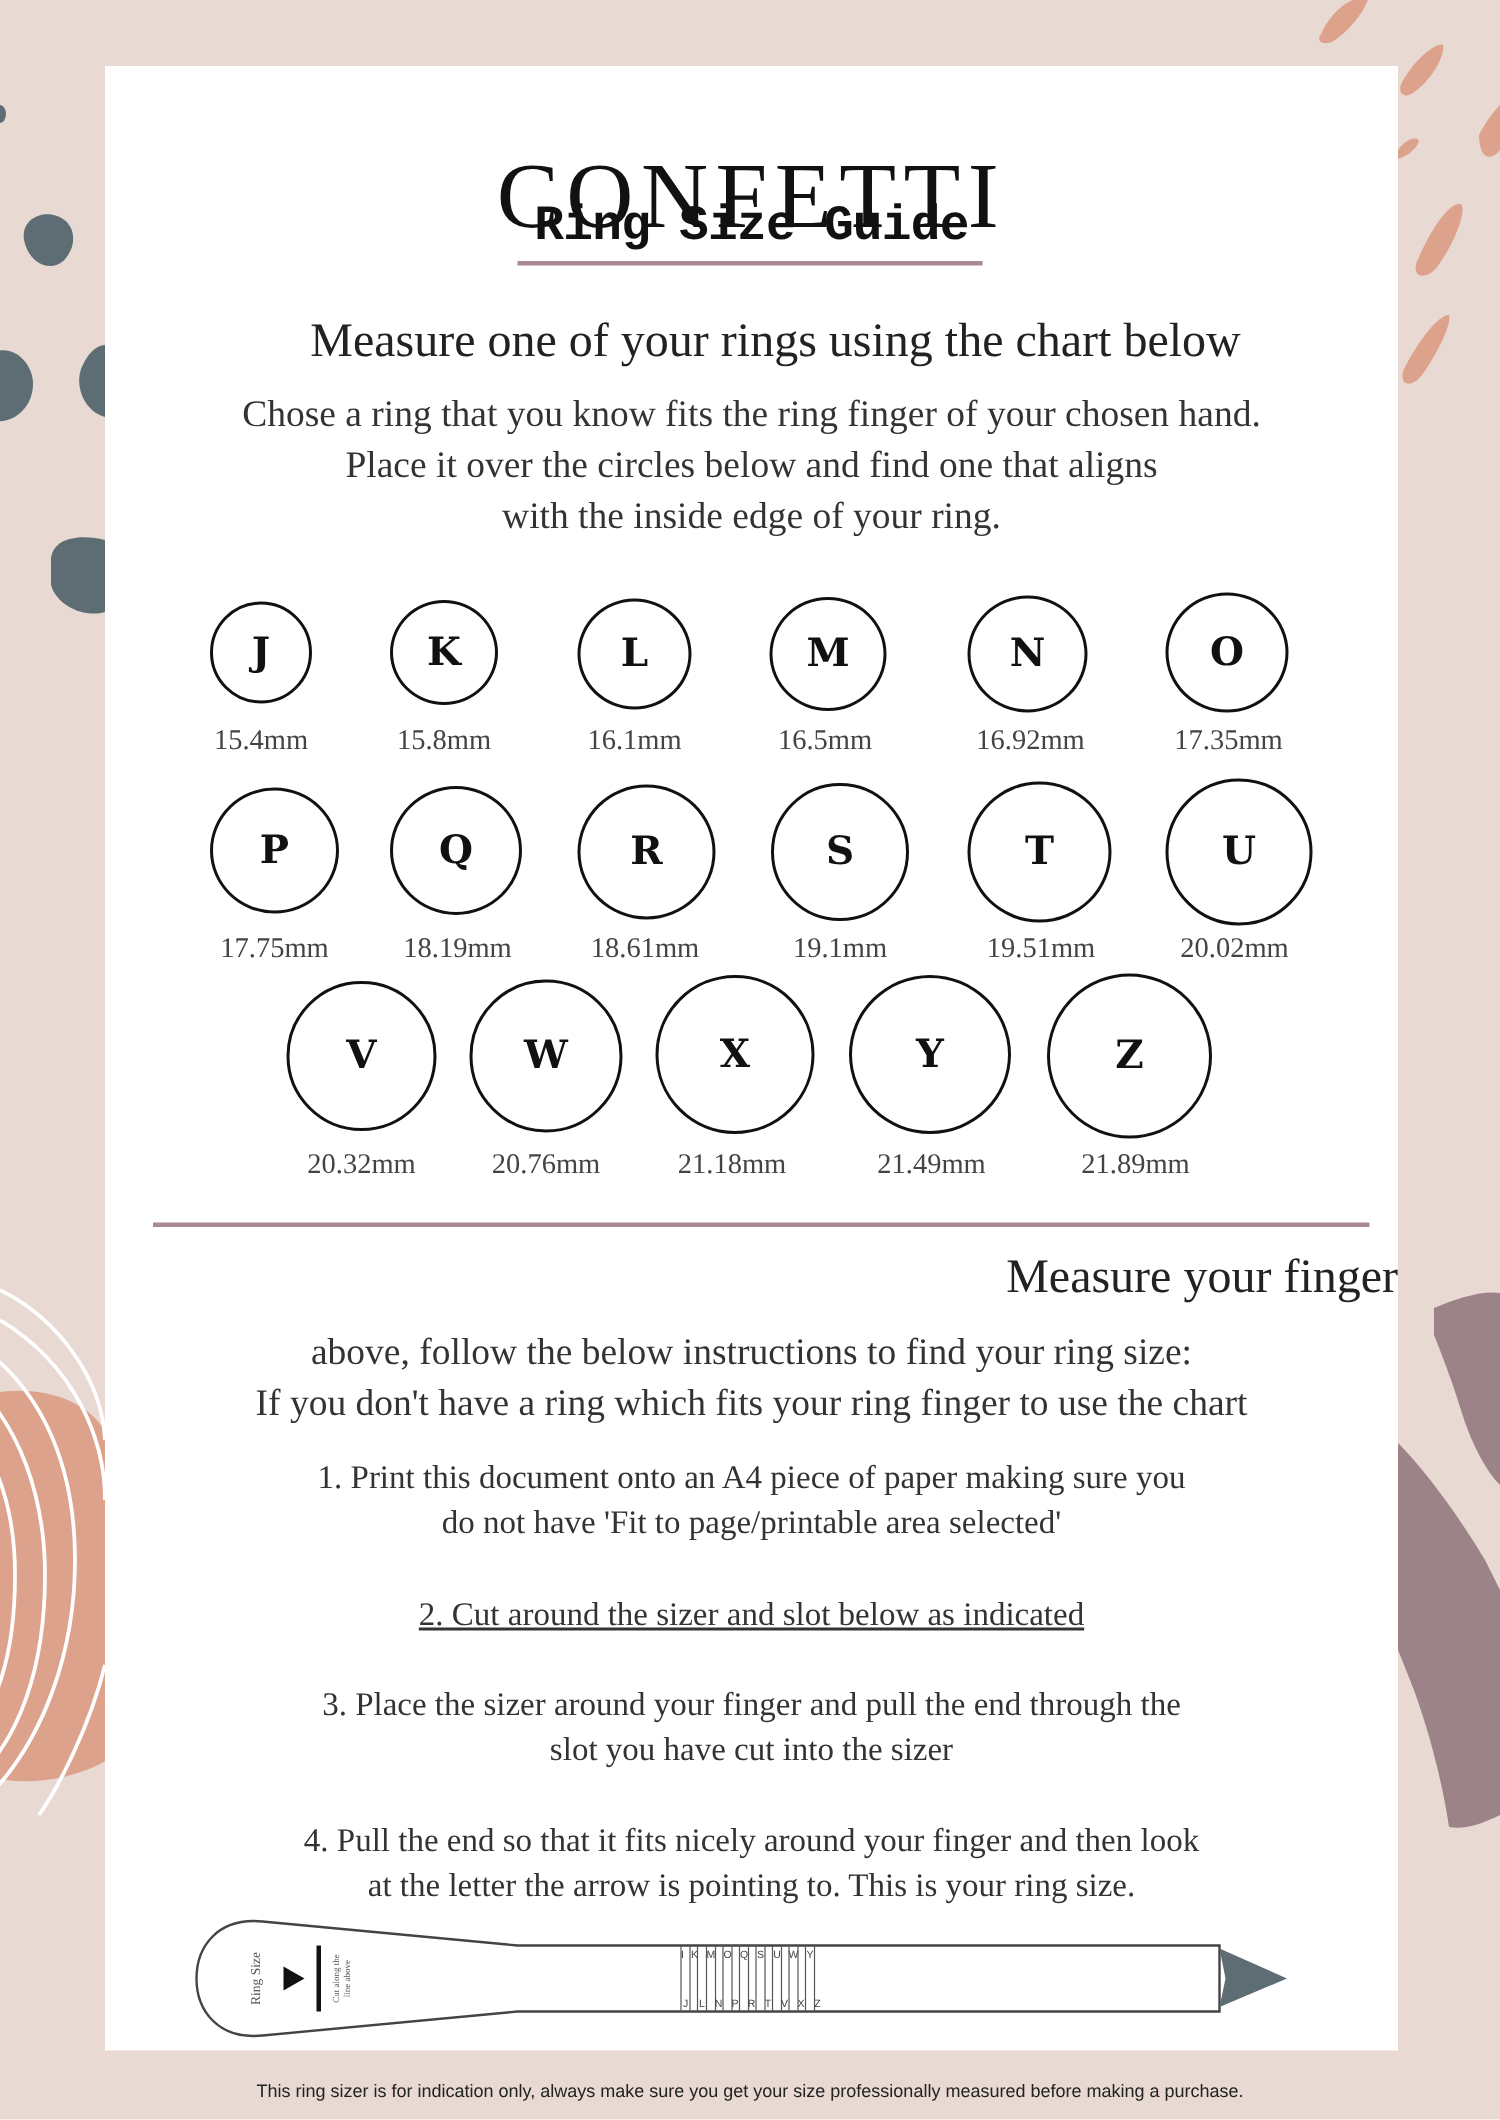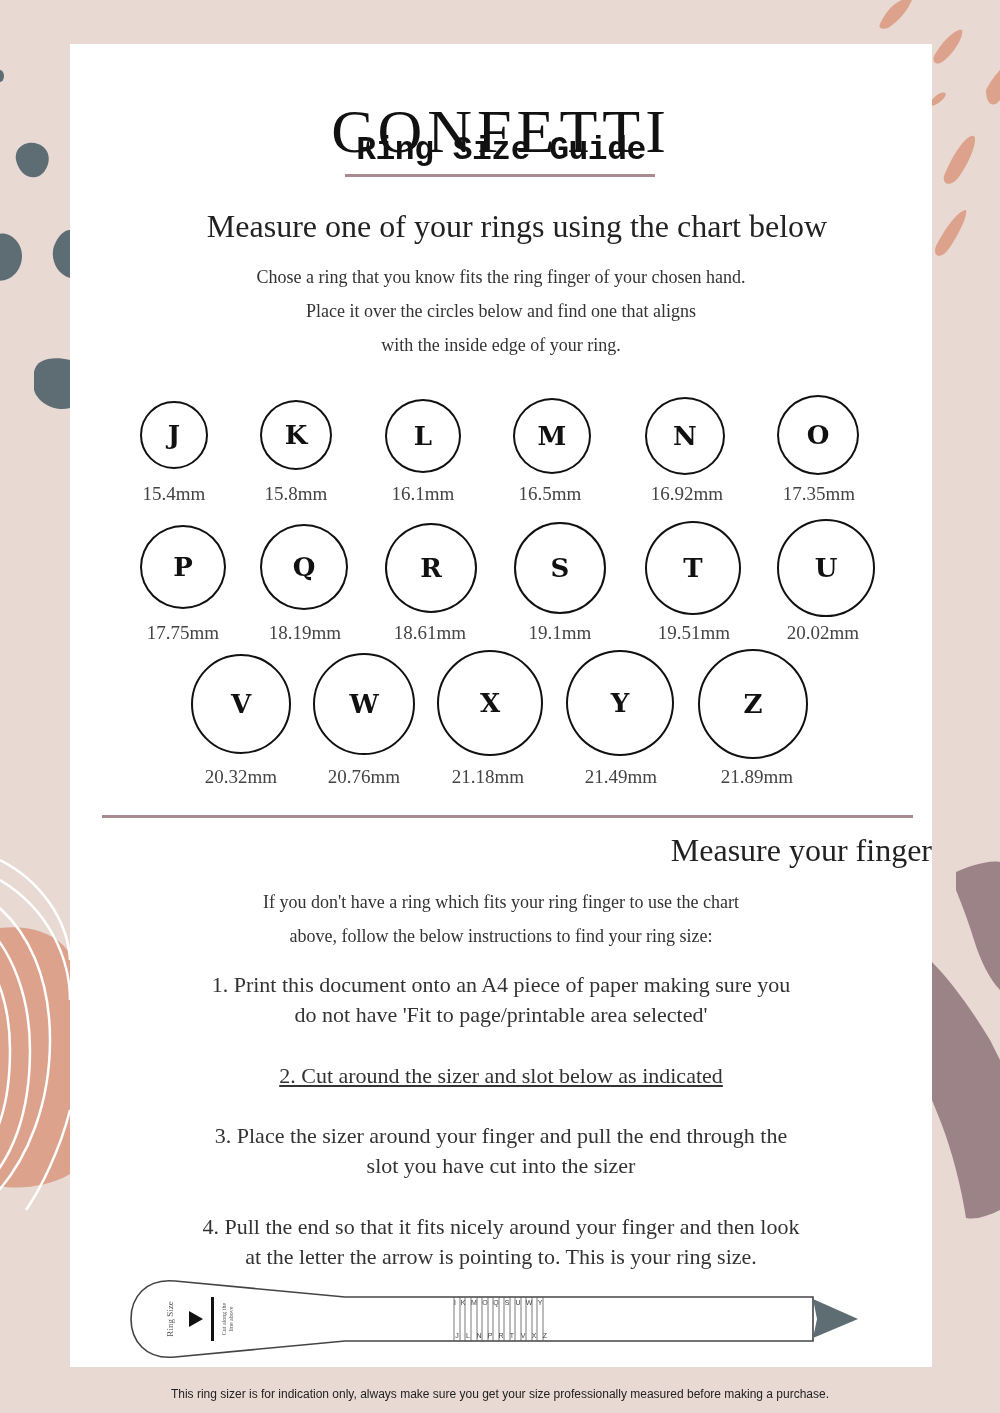--- a/index.html
+++ b/index.html
@@ -28,21 +28,21 @@
   }
   .subtitle-line {
     position: absolute; left: 275px; top: 130px; width: 310px; height: 3px; background: #a88a91;
   }
   .h2 {
     position: absolute; left: 0; right: 0; text-align: center;
     font-family: "Liberation Serif", serif; font-size: 32px; line-height: 1; color: #222; padding-left: 32px;
   }
   .p {
     position: absolute; left: 0; right: 0; text-align: center;
-    font-family: "Liberation Serif", serif; font-size: 18px; line-height: 34px; color: #333;
+    font-family: "Liberation Serif", serif; font-size: 25px; line-height: 34px; color: #333;
   }
   .step {
     position: absolute; left: 60px; right: 60px; text-align: center;
     font-family: "Liberation Serif", serif; font-size: 22px; line-height: 30px; color: #333;
   }
   .ring {
     position: absolute; border: 2.5px solid #111; border-radius: 50%;
     display: flex; align-items: center; justify-content: center;
     font-family: "DejaVu Serif", serif; font-weight: bold; font-size: 26px; color: #111;
     box-sizing: border-box;
@@ -148,22 +148,22 @@
   <div class="mm" style="left:358px;top:723px;">21.18mm</div>
   <div class="ring" style="left:496px;top:606px;width:108px;height:106px;">Y</div>
   <div class="mm" style="left:491px;top:723px;">21.49mm</div>
   <div class="ring" style="left:628px;top:605px;width:110px;height:110px;">Z</div>
   <div class="mm" style="left:627px;top:723px;">21.89mm</div>
 
   <div class="divider"></div>
 
   <div class="h2" style="top:790px;text-align:right;">Measure your finger</div>
   <div class="p" style="top:841px;">
+    <div>above, follow the below instructions to find your ring size:</div>
     <div>If you don't have a ring which fits your ring finger to use the chart</div>
-    <div>above, follow the below instructions to find your ring size:</div>
   </div>
 
   <div class="step" style="top:926px;">
     <div>1. Print this document onto an A4 piece of paper making sure you</div>
     <div>do not have 'Fit to page/printable area selected'</div>
   </div>
   <div class="step" style="top:1017px;text-decoration:underline;">
     <div>2. Cut around the sizer and slot below as indicated</div>
   </div>
   <div class="step" style="top:1077px;">

